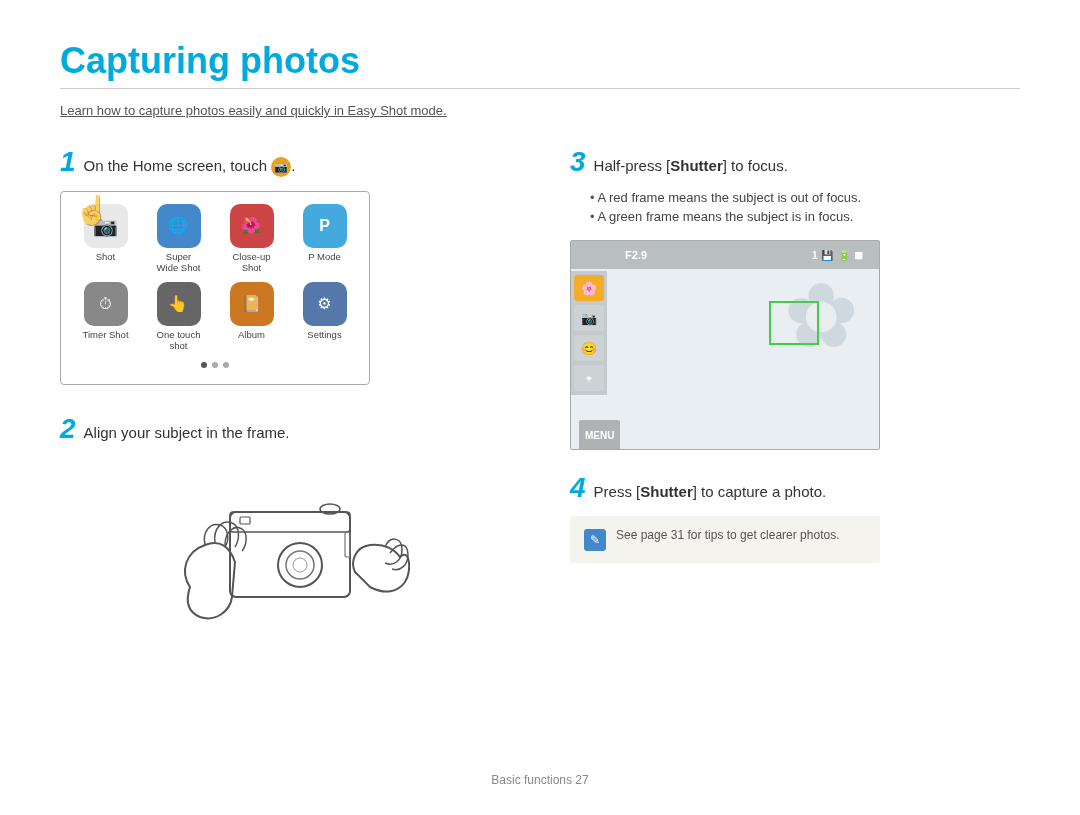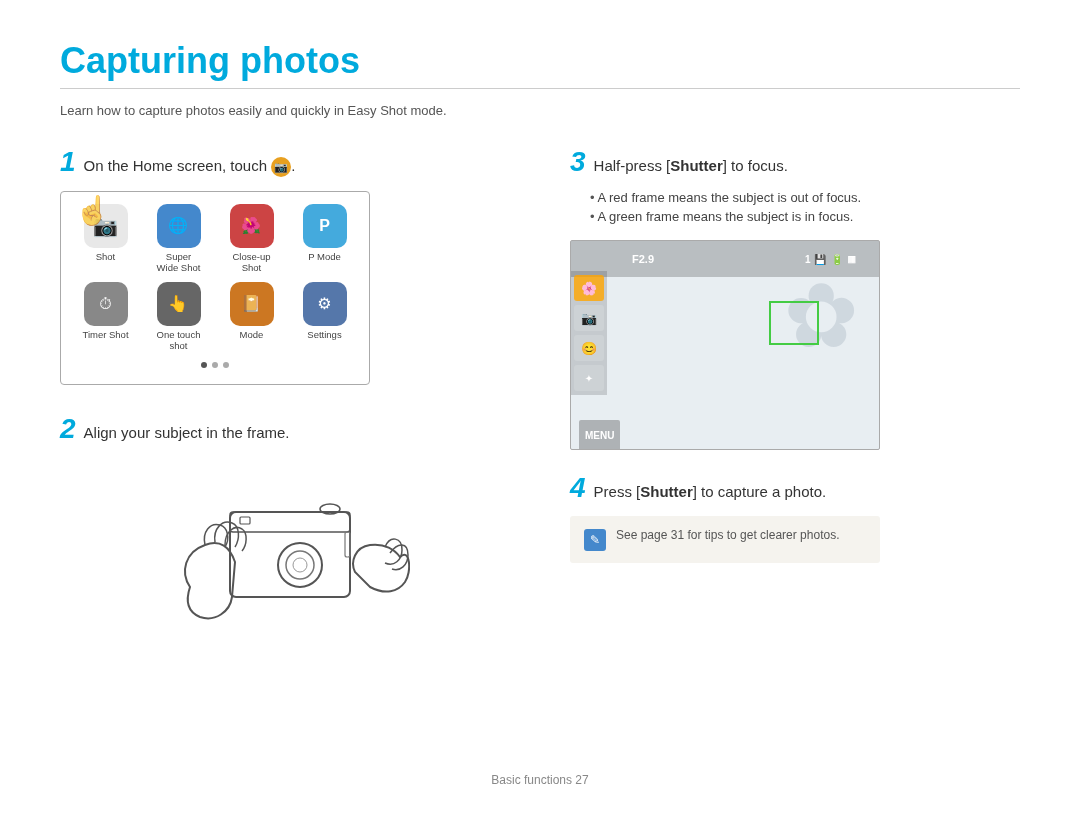--- a/index.html
+++ b/index.html
@@ -29,20 +29,21 @@
     .title-underline {
       border: none;
       border-top: 1.5px solid #ccc;
       margin-bottom: 14px;
     }
 
     .subtitle {
       font-size: 13px;
       color: #555;
       margin-bottom: 30px;
+      text-decoration: underline;
     }
 
     
     .columns {
       display: flex;
       gap: 60px;
     }
 
     .col-left {
       flex: 1;
@@ -214,25 +215,25 @@
     .vf-icon.active-icon {
       background: rgba(255,165,0,0.8);
     }
 
     
     .vf-topbar {
       position: absolute;
       top: 0;
       left: 0;
       right: 0;
-      height: 36px;
+      height: 28px;
       background: rgba(0,0,0,0.2);
       display: flex;
       align-items: center;
-      padding: 0 23px;
+      padding: 0 16px;
       font-size: 11px;
       color: white;
       font-weight: bold;
     }
 
     .vf-topbar-right {
       margin-left: auto;
       font-size: 10px;
       display: flex;
       gap: 4px;
@@ -392,21 +393,21 @@
           <div class="icon-cell">
             <div class="icon-box icon-onetouch">
               <span style="font-size:16px;color:white;">👆</span>
             </div>
             <span>One touch<br>shot</span>
           </div>
           <div class="icon-cell">
             <div class="icon-box icon-album">
               <span style="font-size:16px;color:white;">📔</span>
             </div>
-            <span>Mode</span>
+            <span>Album</span>
           </div>
           <div class="icon-cell">
             <div class="icon-box icon-settings">
               <span style="font-size:16px;color:white;">⚙</span>
             </div>
             <span>Settings</span>
           </div>
 
         </div>
 

